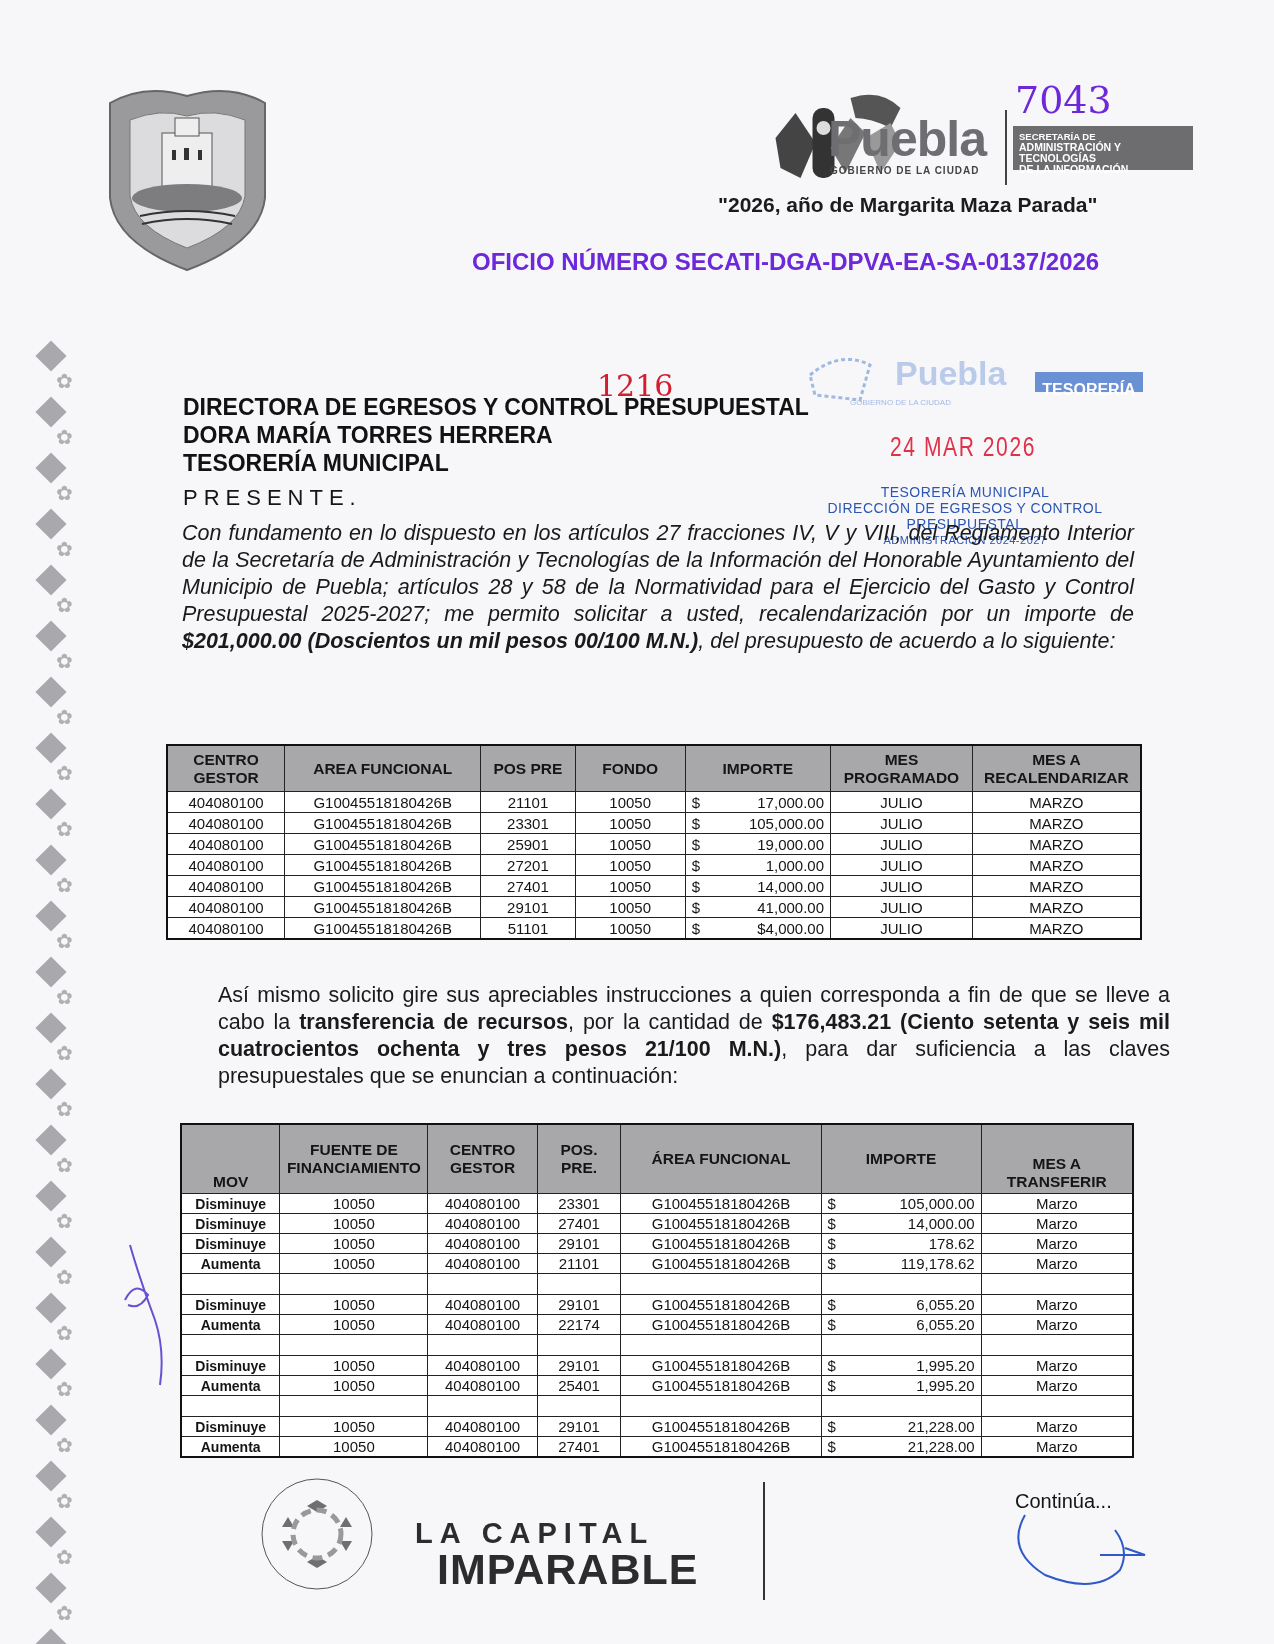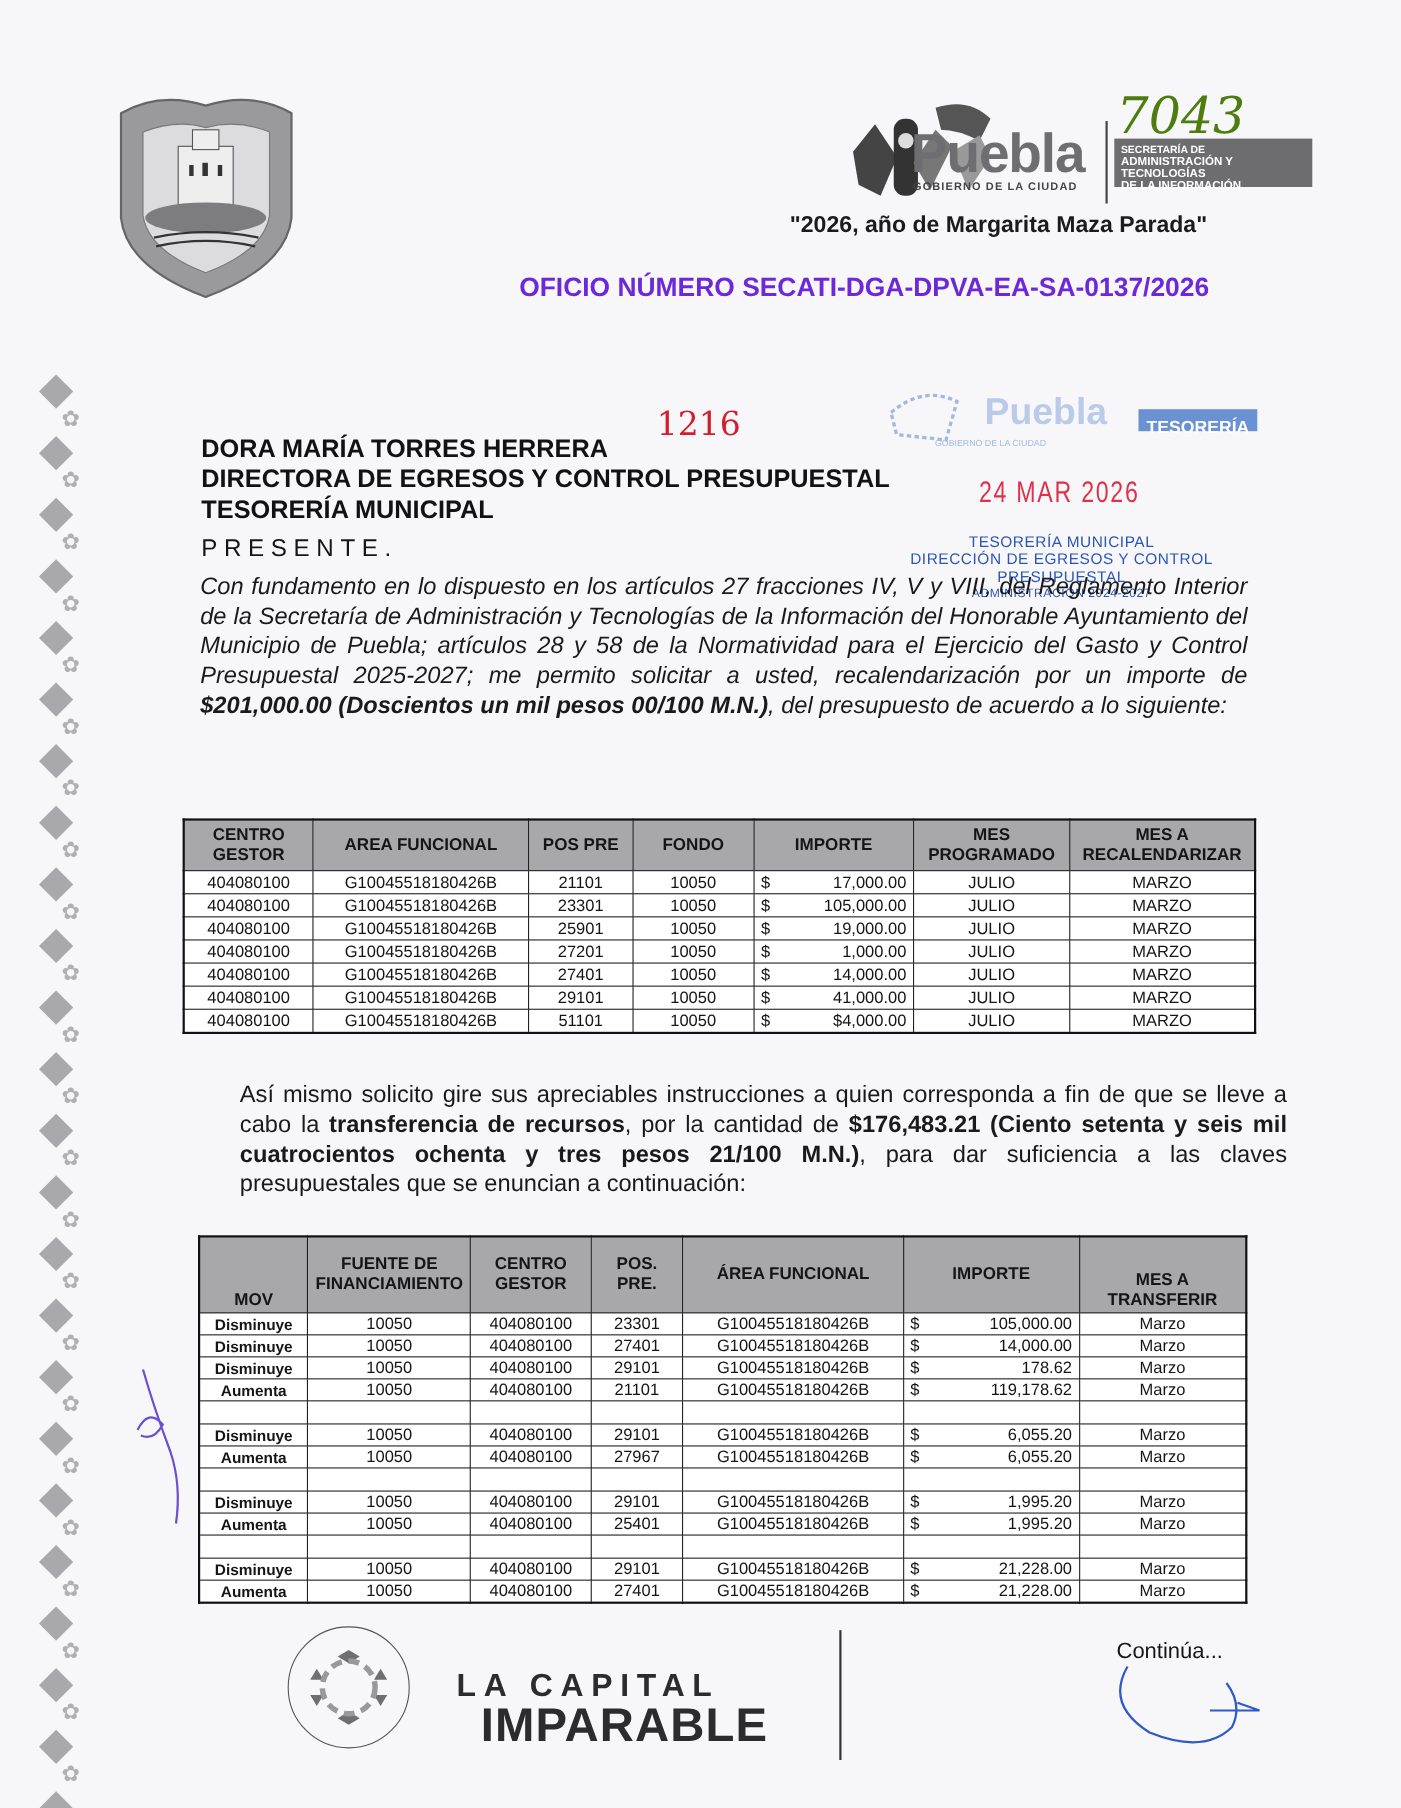--- a/index.html
+++ b/index.html
@@ -18,21 +18,21 @@
   
   .seal { left: 100px; top: 78px; width: 175px; height: 195px; }
 
   
   .logo { left: 683px; top: 88px; width: 320px; height: 100px; }
   .logo-word { left: 828px; top: 110px; font-size: 50px; font-weight: 700; color: #6e6e72; letter-spacing: -1px; }
   .logo-sub { left: 830px; top: 165px; font-size: 10px; font-weight: 700; color: #444; letter-spacing: 1px; }
   .logo-div { left: 1005px; top: 110px; width: 2px; height: 75px; background: #444; }
   .sec-box { left: 1013px; top: 126px; width: 180px; height: 44px; background: #6d6d70; color: #fff; font-size: 9.5px; font-weight: 700; line-height: 11px; padding: 5px 6px; box-sizing: border-box; }
   .sec-box .big { font-size: 10.5px; }
-  .handnum { left: 1015px; top: 78px; font-size: 46px; color: #4d7c0f; font-family: "DejaVu Serif", serif; font-style: italic; }
+  .handnum { left: 1015px; top: 78px; font-size: 38px; color: #6d28d9; font-family: "DejaVu Serif", serif; }
 
   .motto { left: 718px; top: 193px; font-size: 21px; font-weight: 700; color: #1b1b1b; }
   .oficio { left: 472px; top: 248px; font-size: 24px; font-weight: 700; color: #6d28d9; }
 
   
   .stamp-num { left: 597px; top: 368px; font-size: 30px; color: #d21e2e; font-family: "DejaVu Serif", serif; }
   .stamp-date { left: 890px; top: 432px; font-size: 27px; color: #e0314a; letter-spacing: 2px; transform: scaleX(0.78); transform-origin: left; }
   .stamp-logo { left: 800px; top: 345px; width: 340px; height: 65px; }
   .stamp-tes { left: 1035px; top: 372px; width: 108px; height: 20px; background: #5b86cf; color: #fff; font-weight: 700; font-size: 16px; text-align: center; line-height: 36px; opacity: .9; }
   .stamp-text { left: 810px; top: 484px; width: 310px; text-align: center; color: #2b56b4; font-size: 14px; line-height: 16px; letter-spacing: .5px; }
@@ -169,22 +169,22 @@
 <div class="abs stamp-num">1216</div>
 <div class="abs stamp-date">24 MAR 2026</div>
 <div class="abs stamp-text">
   <div>TESORERÍA MUNICIPAL</div>
   <div>DIRECCIÓN DE EGRESOS Y CONTROL</div>
   <div>PRESUPUESTAL</div>
   <div class="l4">ADMINISTRACIÓN 2024-2027</div>
 </div>
 
 <div class="abs addr">
+  <div>DIRECTORA DE EGRESOS Y CONTROL PRESUPUESTAL</div>
   <div>DORA MARÍA TORRES HERRERA</div>
-  <div>DIRECTORA DE EGRESOS Y CONTROL PRESUPUESTAL</div>
   <div>TESORERÍA MUNICIPAL</div>
 </div>
 <div class="abs presente">PRESENTE.</div>
 
 <div class="abs para para1"><span>Con fundamento en lo dispuesto en los artículos 27 fracciones IV, V y VIII, del Reglamento Interior de la Secretaría de Administración y Tecnologías de la Información del Honorable Ayuntamiento del Municipio de Puebla; artículos 28 y 58 de la Normatividad para el Ejercicio del Gasto y Control Presupuestal 2025-2027; me permito solicitar a usted, recalendarización por un importe de </span><b>$201,000.00 (Doscientos un mil pesos 00/100 M.N.)</b><span>, del presupuesto de acuerdo a lo siguiente:</span></div>
 
 <table class="t1">
   <thead>
       <tr id="t1-head">
         <th style="width: 110px;">CENTRO GESTOR</th>
@@ -329,21 +329,21 @@
         <td>404080100</td>
         <td>29101</td>
         <td>G10045518180426B</td>
         <td class="imp"><span class="cur">$</span><span>6,055.20</span></td>
         <td>Marzo</td>
       </tr>
       <tr>
         <td class="mov">Aumenta</td>
         <td>10050</td>
         <td>404080100</td>
-        <td>27967</td>
+        <td>22174</td>
         <td>G10045518180426B</td>
         <td class="imp"><span class="cur">$</span><span>6,055.20</span></td>
         <td>Marzo</td>
       </tr>
       <tr class="sp">
         <td></td>
         <td></td>
         <td></td>
         <td></td>
         <td></td>

